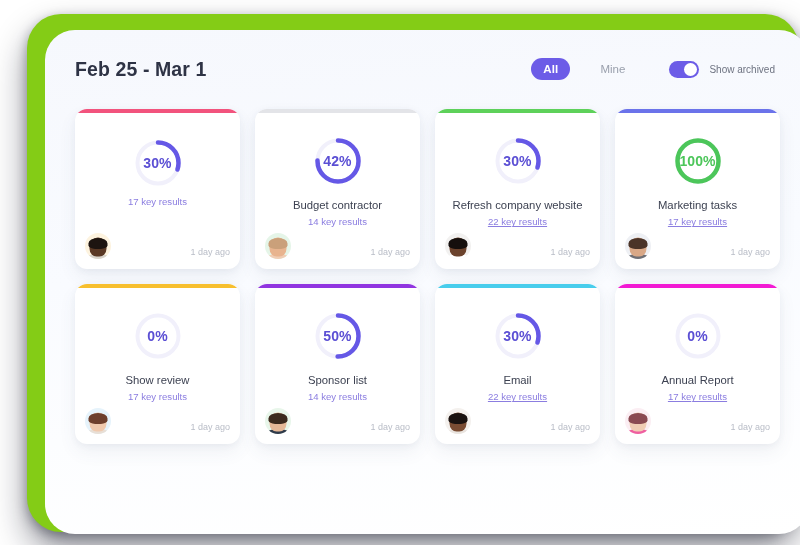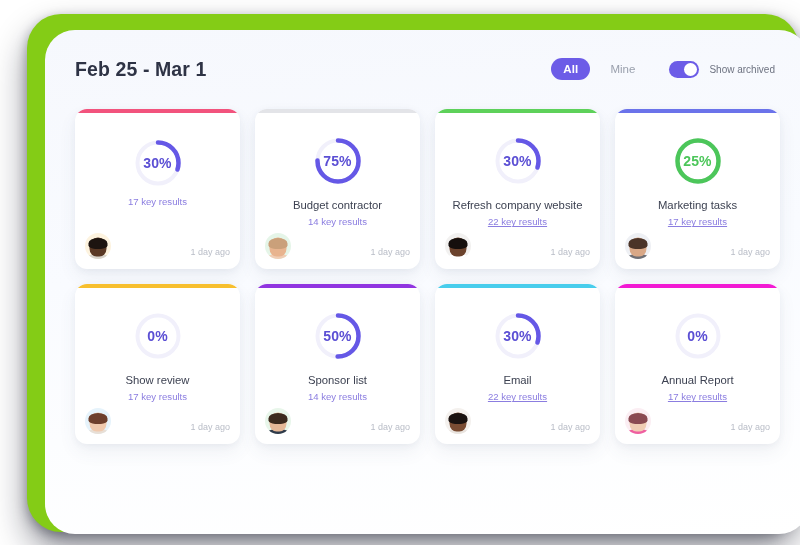--- a/index.html
+++ b/index.html
@@ -53,21 +53,21 @@
     font-weight: bold;
     color: #2e3345;
     letter-spacing: 0.1px;
     white-space: nowrap;
   }
 
   .header-controls {
     margin-left: auto;
     display: flex;
     align-items: center;
-    gap: 6px;
+    gap: 16px;
   }
 
   .seg-all {
     display: inline-flex;
     align-items: center;
     justify-content: center;
     min-width: 38px;
     height: 22px;
     padding: 0 12px;
     border-radius: 11px;
@@ -285,21 +285,21 @@
           </div>
         </div>
         <div class="card">
           <div class="accent" style="background: rgb(227, 228, 232);"></div>
           <div class="ring-zone">
             <div class="ring">
               <svg width="48" height="48" viewBox="0 0 48 48">
                 <circle cx="24" cy="24" r="20.5" fill="none" stroke="#f1f0fb" stroke-width="4"></circle>
                 <circle cx="24" cy="24" r="20.5" fill="none" stroke="#6558e6" stroke-width="4.5" stroke-linecap="round" stroke-dasharray="96.60 32.20"></circle>
               </svg>
-              <div class="pct" style="color: rgb(91, 79, 212);">75%</div>
+              <div class="pct" style="color: rgb(91, 79, 212);">42%</div>
             </div>
           </div>
           <div class="card-title">Budget contractor</div>
           <div class="card-sub" style="color: rgb(139, 125, 224);">14 key results</div>
           <div class="card-footer">
             <div class="avatar" style="background: rgb(229, 245, 232);">
               <span class="body" style="background:#f0cdb4"></span>
               <span class="face" style="background:#e8b48f"></span>
               <span class="hair" style="background:#caa07a"></span>
             </div>
@@ -329,21 +329,21 @@
           </div>
         </div>
         <div class="card">
           <div class="accent" style="background: rgb(107, 115, 234);"></div>
           <div class="ring-zone">
             <div class="ring">
               <svg width="48" height="48" viewBox="0 0 48 48">
                 <circle cx="24" cy="24" r="20.5" fill="none" stroke="#f1f0fb" stroke-width="4"></circle>
                 <circle cx="24" cy="24" r="20.5" fill="none" stroke="#4cc65a" stroke-width="4.5" stroke-linecap="round" stroke-dasharray="128.81 0.00"></circle>
               </svg>
-              <div class="pct" style="color: rgb(76, 198, 90);">25%</div>
+              <div class="pct" style="color: rgb(76, 198, 90);">100%</div>
             </div>
           </div>
           <div class="card-title">Marketing tasks</div>
           <div class="card-sub underlined" style="color: rgb(139, 125, 224);">17 key results</div>
           <div class="card-footer">
             <div class="avatar" style="background: rgb(238, 240, 244);">
               <span class="body" style="background:#6f6f75"></span>
               <span class="face" style="background:#d9a887"></span>
               <span class="hair" style="background:#4b3428"></span>
             </div>

